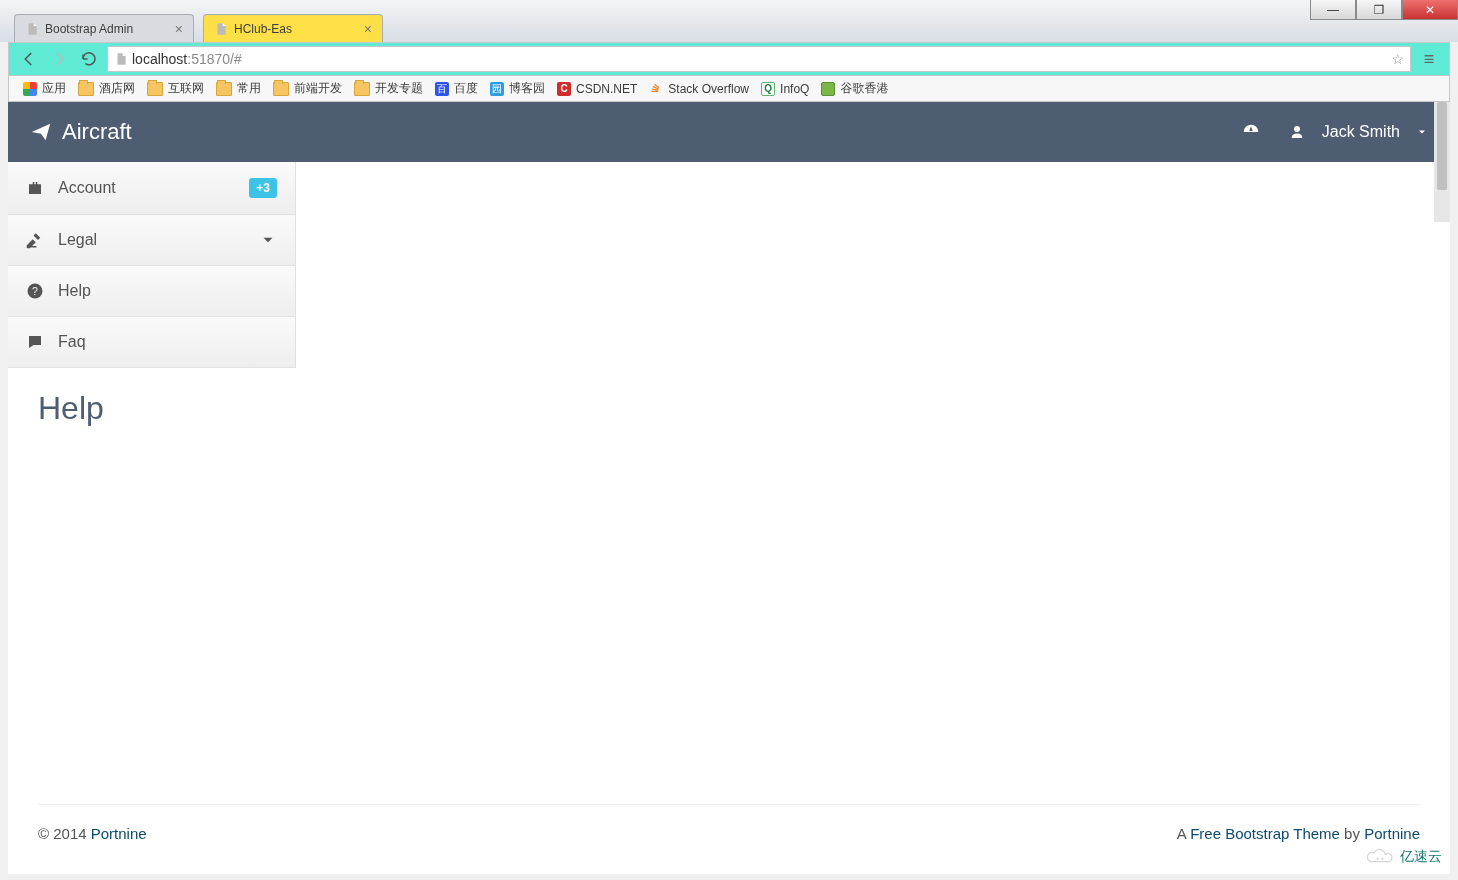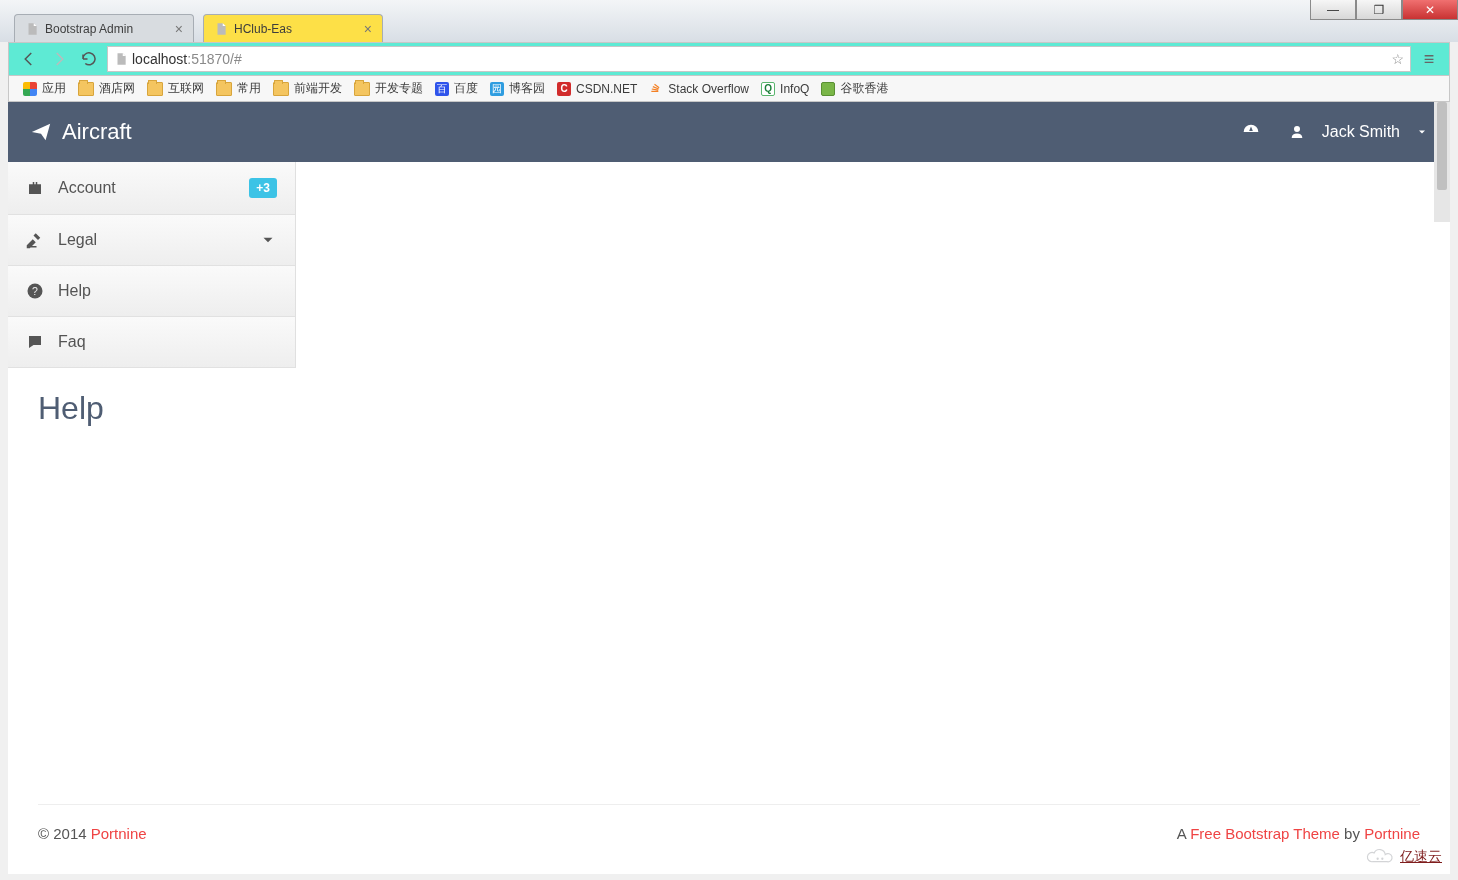--- a/index.html
+++ b/index.html
@@ -159,26 +159,26 @@
       background:#3cc3e6; color:#fff;
       font-size:12px; font-weight:bold;
       padding:3px 7px; border-radius:3px;
     }
     .main { flex:1; padding: 22px 30px; background:#fff; display:flex; flex-direction:column; }
     .page-title { font-size:32px; font-weight:400; color:#4f5d73; margin-bottom:20px; }
     .breadcrumb { font-size:14px; color:#8a8a8a; padding-bottom:18px; border-bottom:1px solid #eee; }
     .breadcrumb a { color:#337ab7; text-decoration:none; }
     .breadcrumb .sep { margin:0 7px; color:#ccc; }
     .footer { margin-top:auto; padding:20px 0 10px; border-top:1px solid #eee; display:flex; justify-content:space-between; font-size:15px; color:#555; }
-    .footer a { color:#ef4444; text-decoration:none; }
+    .footer a { color:#0c4a6e; text-decoration:none; }
     
     .scroll-stub { position:absolute; right:8px; top:102px; width:16px; height:120px; background:#e6e6e6; }
     .scroll-stub .thumb { height:88px; margin:0 3px; background:#c0c0c0; border-radius:2px; }
     
-    .watermark { position:absolute; right:16px; bottom:14px; color:#7f1d1d; font-size:14px; display:flex; align-items:center; gap:6px;text-decoration:underline; }
+    .watermark { position:absolute; right:16px; bottom:14px; color:#0f766e; font-size:14px; display:flex; align-items:center; gap:6px; }
     .watermark svg { opacity:.6; }
     
     .ico { width:18px; height:18px; flex:none; }
     .ico.lg { width:22px; height:22px; }
     .chrome-top-gloss {
       position:absolute; left:0; right:0; top:0; height:42px;
       background:linear-gradient(#f3f5f7,#d8dee5);
       z-index:10;
     }
   </style>

